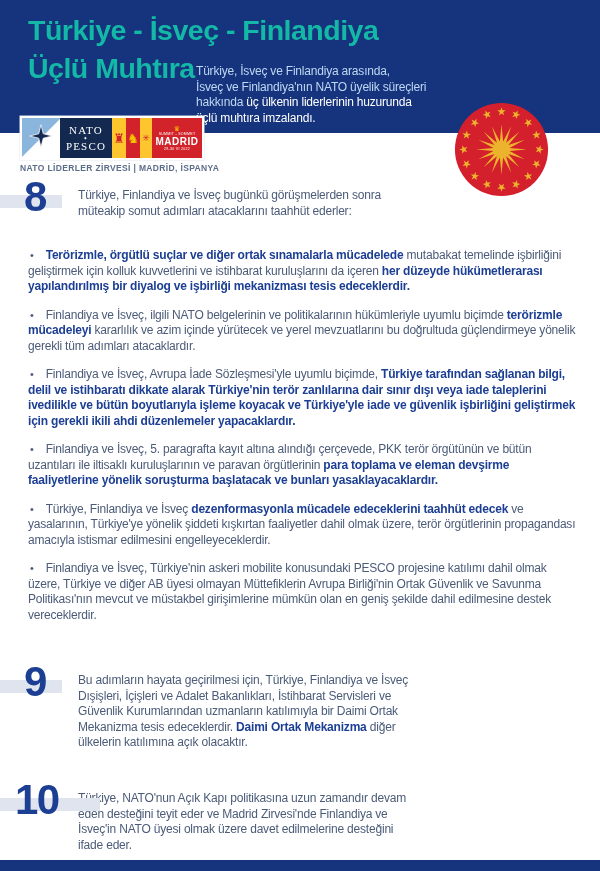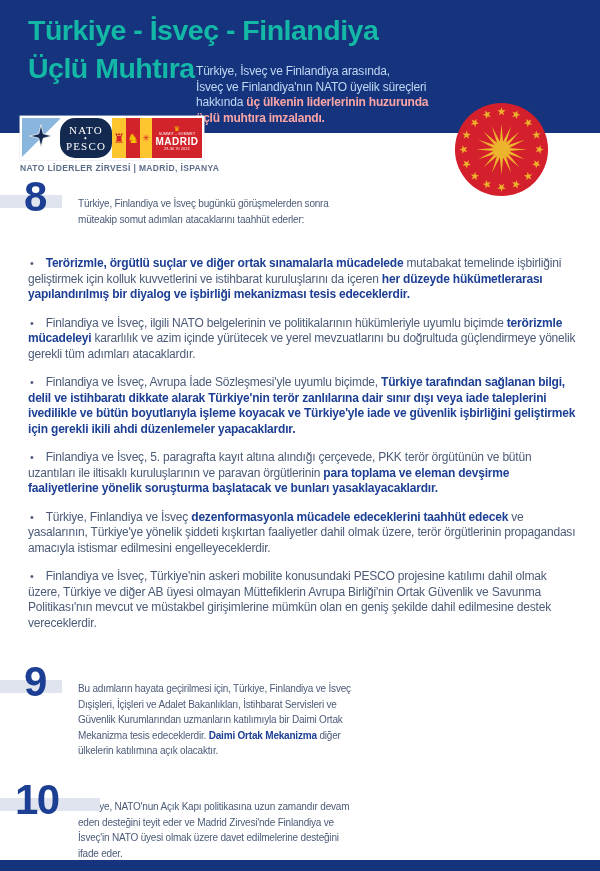--- a/index.html
+++ b/index.html
@@ -10,31 +10,31 @@
   }
 
   
   .header{position:absolute;top:0;left:0;width:600px;height:133px;background:#16347d;}
   .title{position:absolute;left:28px;color:#14b8a6;font-weight:bold;font-size:28.5px;
          letter-spacing:-0.5px;white-space:nowrap;}
   .title1{top:14px;}
   .title2{top:52px;}
   .subtitle{position:absolute;left:196px;top:64px;width:284px;font-size:12px;
             line-height:15.5px;color:#bed7f2;letter-spacing:-0.2px;}
-  .subtitle .b{color:#fca5a5;font-weight:bold;}
+  .subtitle .b{color:#ffffff;font-weight:normal;}
 
   
   .logos{position:absolute;left:20px;top:116px;height:40px;display:flex;
          border:2px solid #ffffff;background:#ffffff;box-shadow:0 0 0 0.5px #e3e8f0;}
   .seg{height:40px;position:relative;}
   .seg-flag{width:38px;background:linear-gradient(135deg,#8ab6de 49%,#ffffff 51%);
             display:flex;align-items:center;justify-content:center;}
   .seg-nato{width:52px;background:#13294f;color:#ffffff;display:flex;flex-direction:column;
             align-items:center;justify-content:center;font-family:"Liberation Serif",serif;
-            font-size:11px;letter-spacing:1.2px;line-height:11px;border-radius:15px;}
+            font-size:11px;letter-spacing:1.2px;line-height:11px;}
   .seg-nato .tiny-div{font-size:5px;line-height:5px;color:#ffffff;}
   .seg-spain{width:40px;display:flex;}
   .spain-col-y{width:14px;background:#fdc52e;display:flex;align-items:center;justify-content:center;}
   .spain-col-r{width:14px;background:#d2232a;display:flex;align-items:center;justify-content:center;}
   .spain-col-y2{width:12px;background:#fdc52e;display:flex;align-items:center;justify-content:center;}
   .glyph-castle{color:#d2232a;font-size:13px;line-height:13px;}
   .glyph-lion{color:#f5c400;font-size:13px;line-height:13px;}
   .glyph-cross{color:#d2232a;font-size:9px;line-height:9px;}
   .seg-madrid{width:50px;background:#d2232a;color:#ffffff;display:flex;flex-direction:column;
               align-items:center;justify-content:center;}
@@ -51,21 +51,21 @@
 
   
   .section{position:absolute;left:0;width:600px;}
   #sec8{top:180px;}
   #sec9{top:665px;}
   #sec10{top:783px;}
   .numwrap{position:absolute;left:0;top:0;height:36px;}
   .band{position:absolute;left:0;top:15px;height:13px;background:#dfe4ee;}
   .num{position:absolute;top:0;font-size:42px;line-height:34px;font-weight:bold;
        color:#1c3f94;letter-spacing:-1.5px;}
-  .lead{margin:12px;margin-left:78px;font-size:10px;line-height:15.5px;
+  .lead{margin:4px;margin-left:78px;font-size:12px;line-height:15.5px;
         color:#4b5b78;letter-spacing:-0.2px;}
   .lead .b,.bullet .b{color:#1c3f94;font-weight:bold;}
   #sec8 .lead{width:352px;padding-top:4px;}
   #sec9 .lead{width:370px;padding-top:4px;}
   #sec10 .lead{width:345px;padding-top:4px;}
   .bullets{margin:29px 22px 0 28px;}
   .bullet{margin:13px 0 0 0;font-size:12px;line-height:15.5px;color:#4b5b78;
           letter-spacing:-0.2px;}
   .dot{padding-left:2px;padding-right:12px;font-size:11px;color:#4b5b78;}
 

